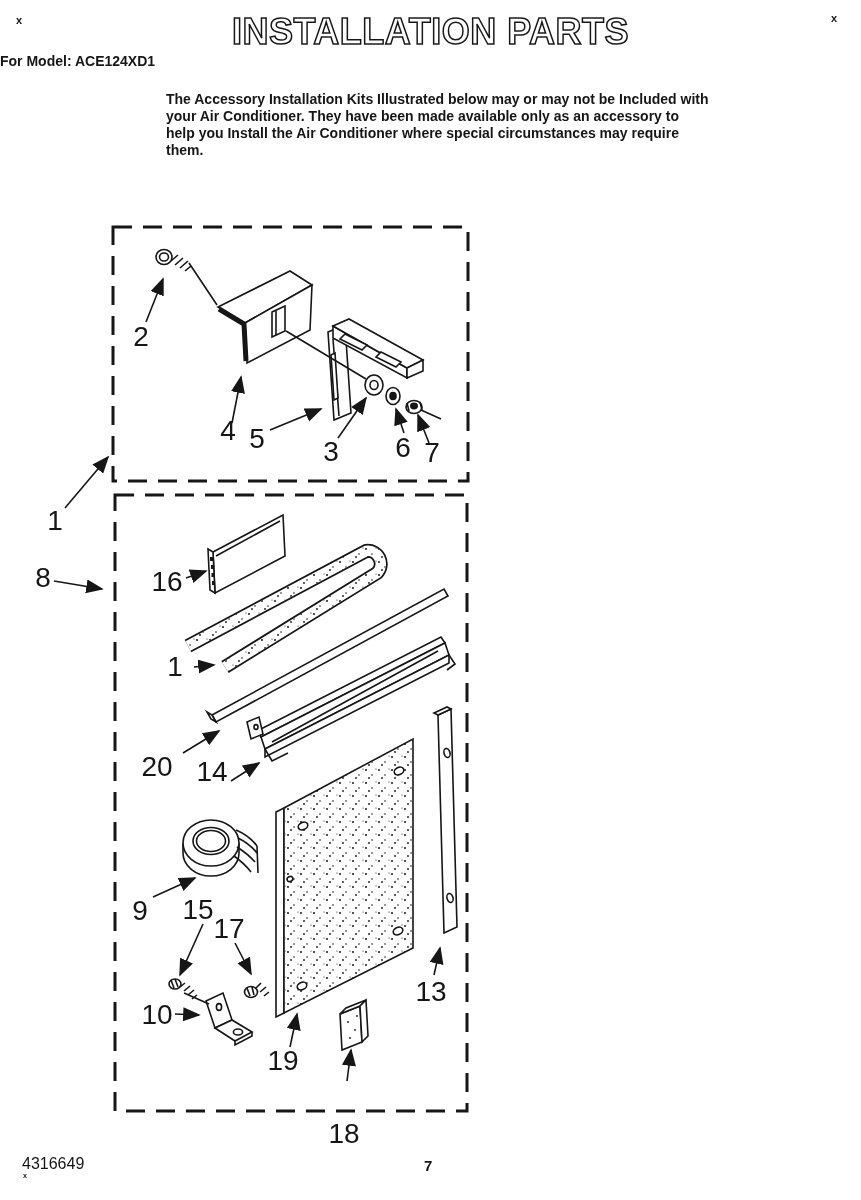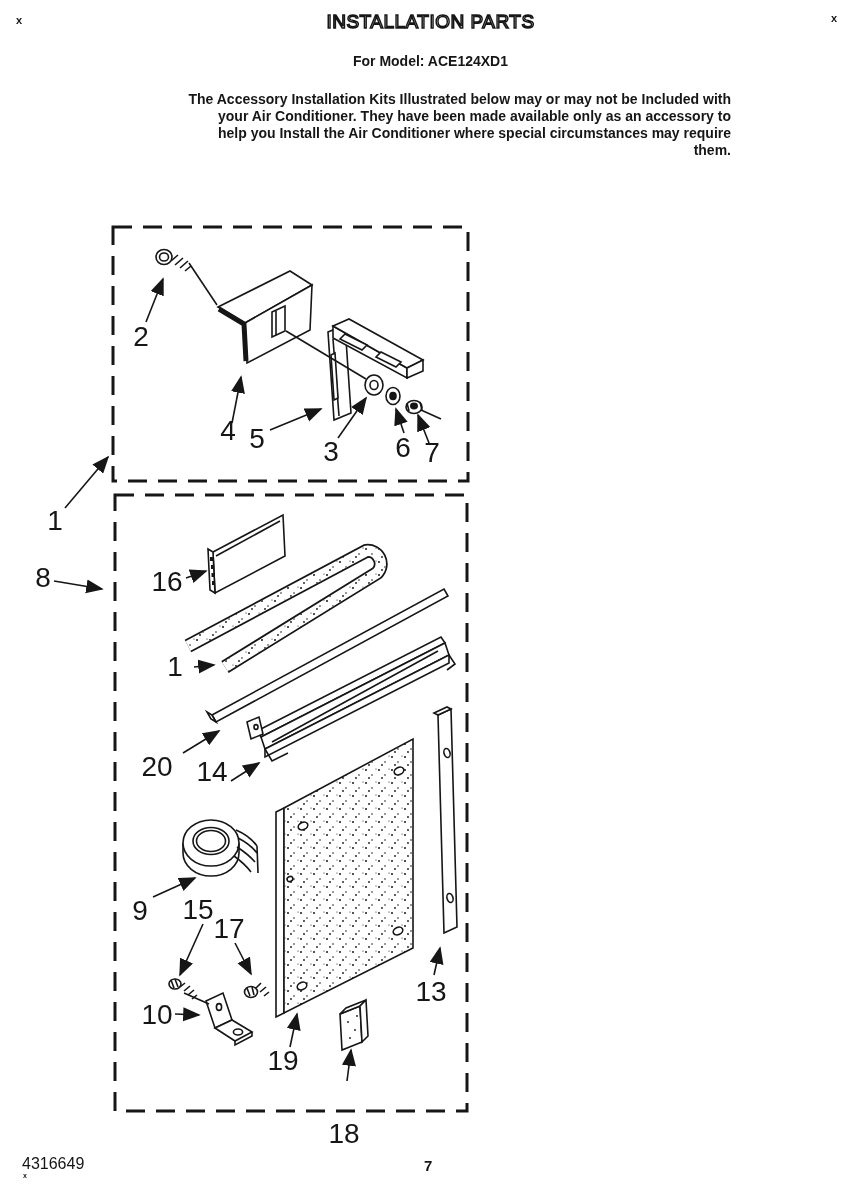--- a/index.html
+++ b/index.html
@@ -3,26 +3,26 @@
 <meta charset="utf-8">
 <style>
   html,body{margin:0;padding:0;}
   body{
     width:861px;height:1200px;position:relative;background:#fff;
     font-family:"Liberation Sans",sans-serif;color:#161616;overflow:hidden;
   }
   #art{position:absolute;left:0;top:0;width:861px;height:1200px;}
   .title{
     position:absolute;top:11px;left:0;width:100%;text-align:center;
-    font-size:19px;font-weight:normal;letter-spacing:.5px;
+    font-size:36px;font-weight:bold;letter-spacing:.5px;
     color:#fff;-webkit-text-stroke:1.5px #161616;
   }
-  .subtitle{position:absolute;top:53px;left:0;width:100%;text-align:center;font-size:14px;font-weight:bold;}
+  .subtitle{position:absolute;top:53px;left:0;width:100%;font-size:14px;font-weight:bold;}
   .copy{position:absolute;left:166px;top:91px;width:565px;font-size:14px;font-weight:bold;line-height:17px;}
-  .copy p{margin:0 0 10px 0;white-space:pre-line;text-align:right;}
+  .copy p{margin:0 0 10px 0;white-space:pre-line;}
   .callout{
     position:absolute;transform:translate(-50%,-50%);
     font-size:28px;font-weight:400;color:#161616;line-height:1;
   }
   .footer-doc{position:absolute;left:22px;top:1155px;font-size:16px;font-weight:normal;}
   .footer-page{position:absolute;left:424px;top:1157px;font-size:15px;font-weight:bold;}
   .mark{position:absolute;font-size:11px;font-weight:bold;color:#161616;}
   .mark.m-tl{left:16px;top:14px;}
   .mark.m-tr{left:831px;top:12px;}
   .mark.m-bl{left:23px;top:1172px;font-size:7px;}

